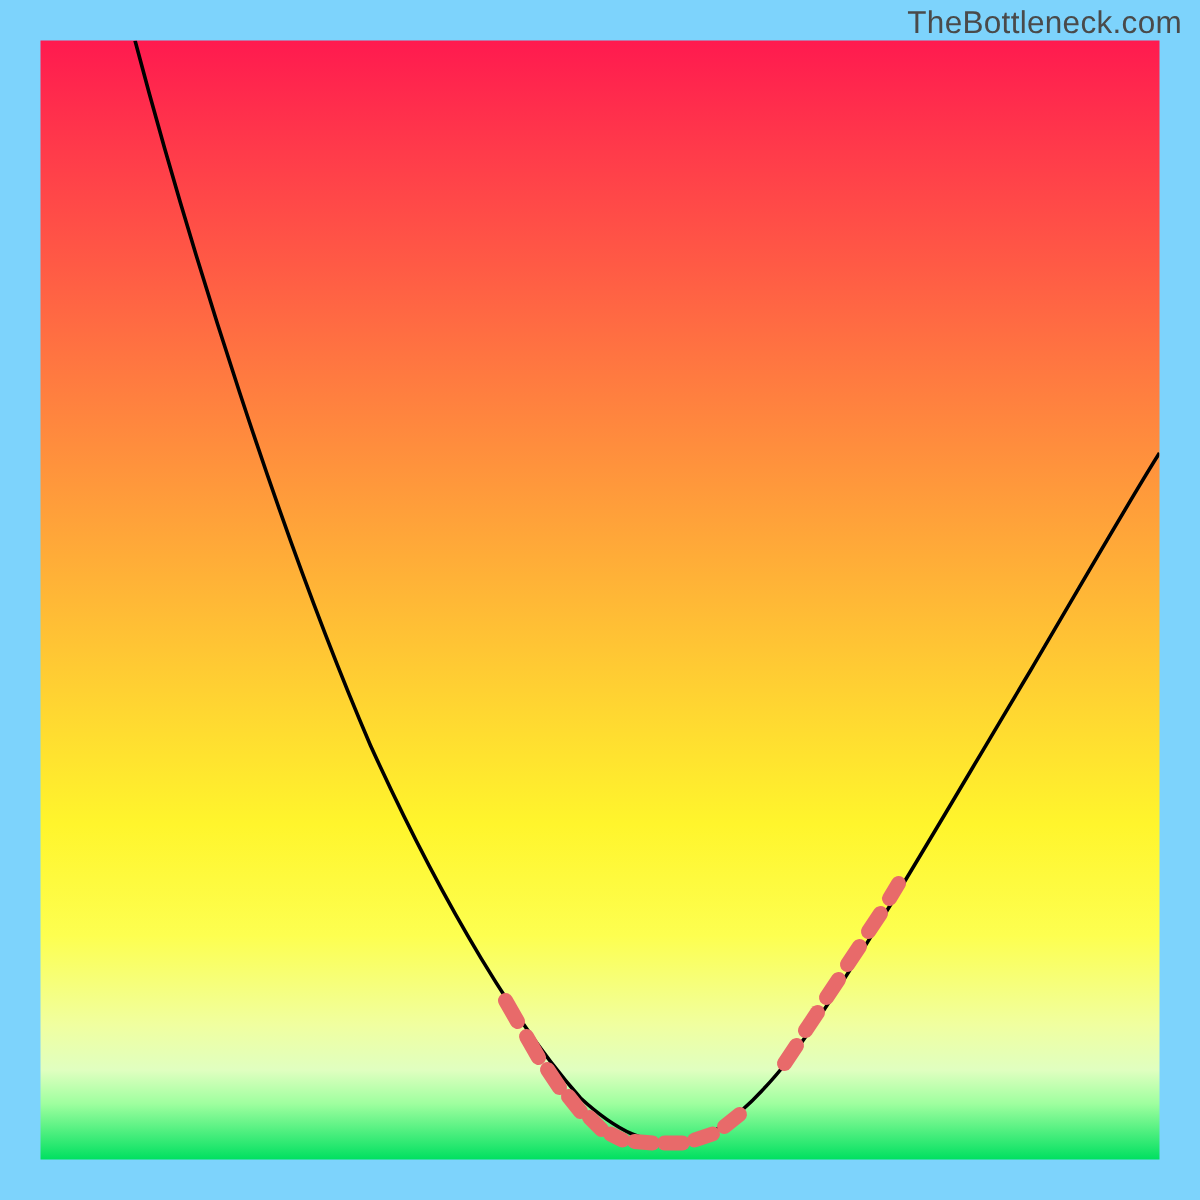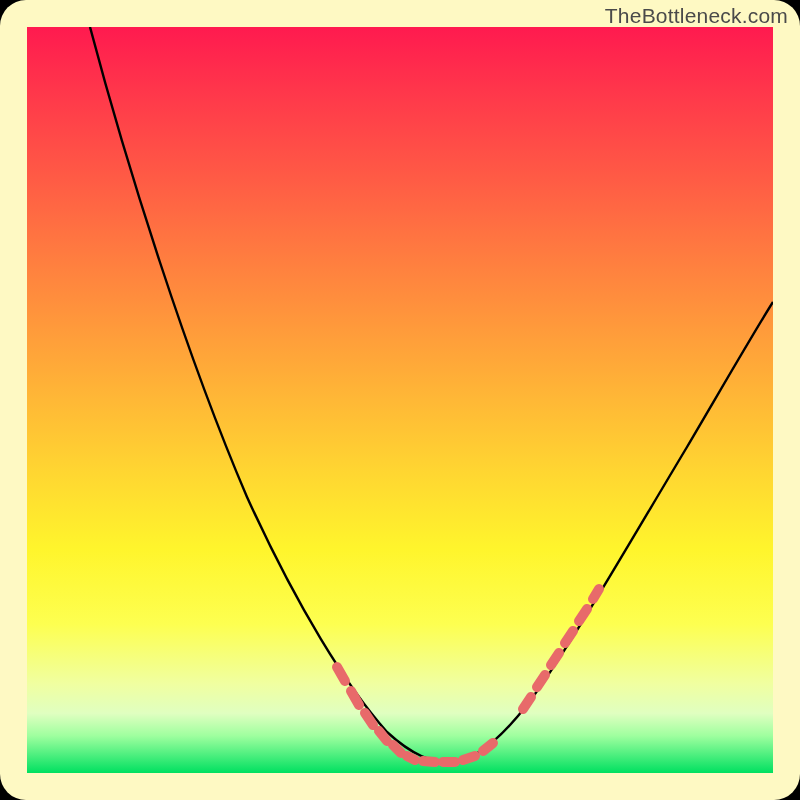--- a/index.html
+++ b/index.html
@@ -10,22 +10,21 @@
     overflow: hidden;
     background: #000;
     font-family: Arial, Helvetica, sans-serif;
   }
   .frame {
     position: absolute;
     top: 0;
     left: 0;
     width: 800px;
     height: 800px;
-    background: #fef9c3;
-    border-radius: 26px;
+    background: #7dd3fc;
   }
   .plot {
     position: absolute;
     top: 27px;
     left: 27px;
     width: 746px;
     height: 746px;
     overflow: hidden;
     background: linear-gradient(
       to bottom,

